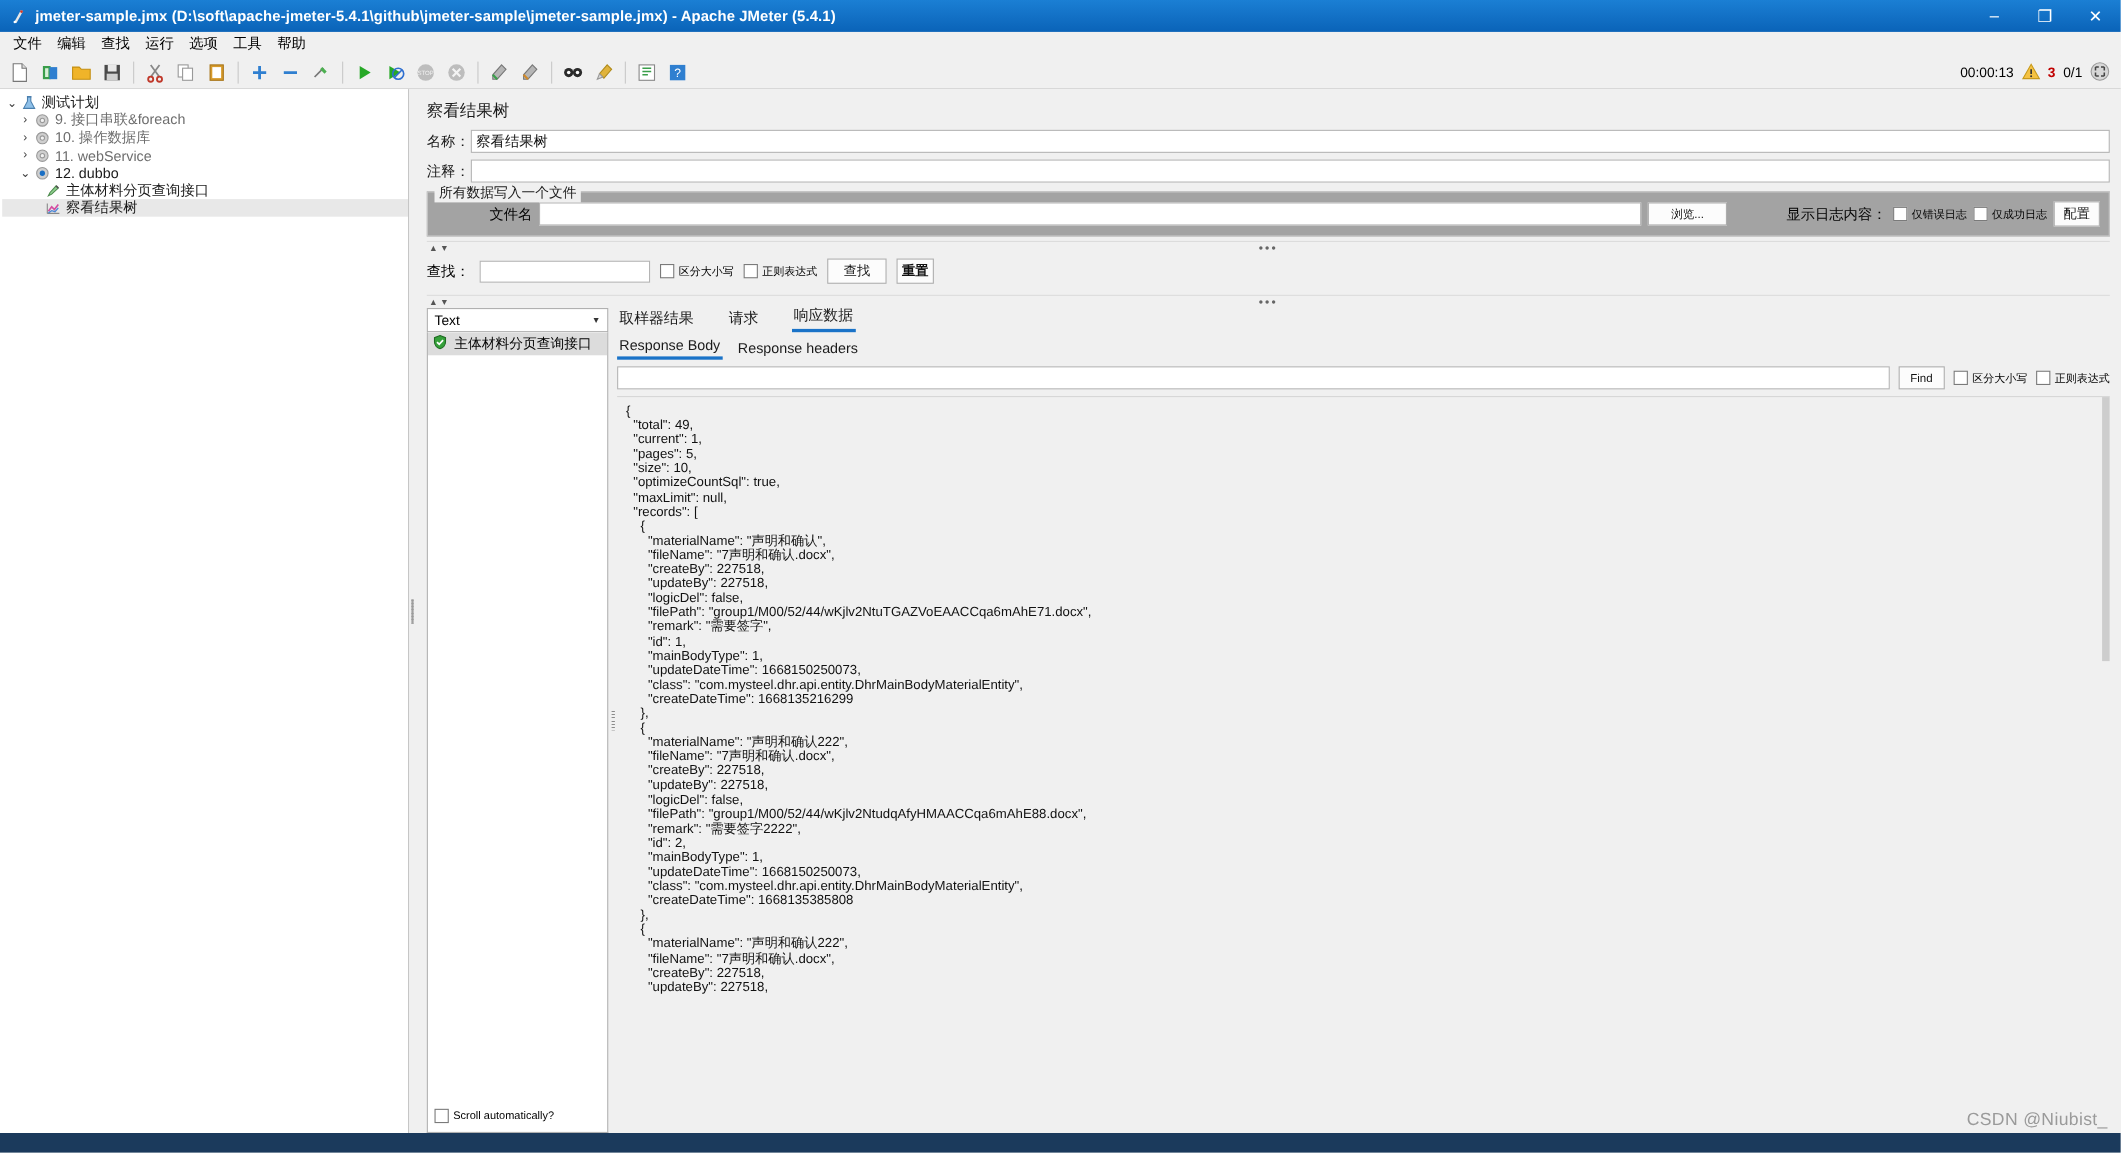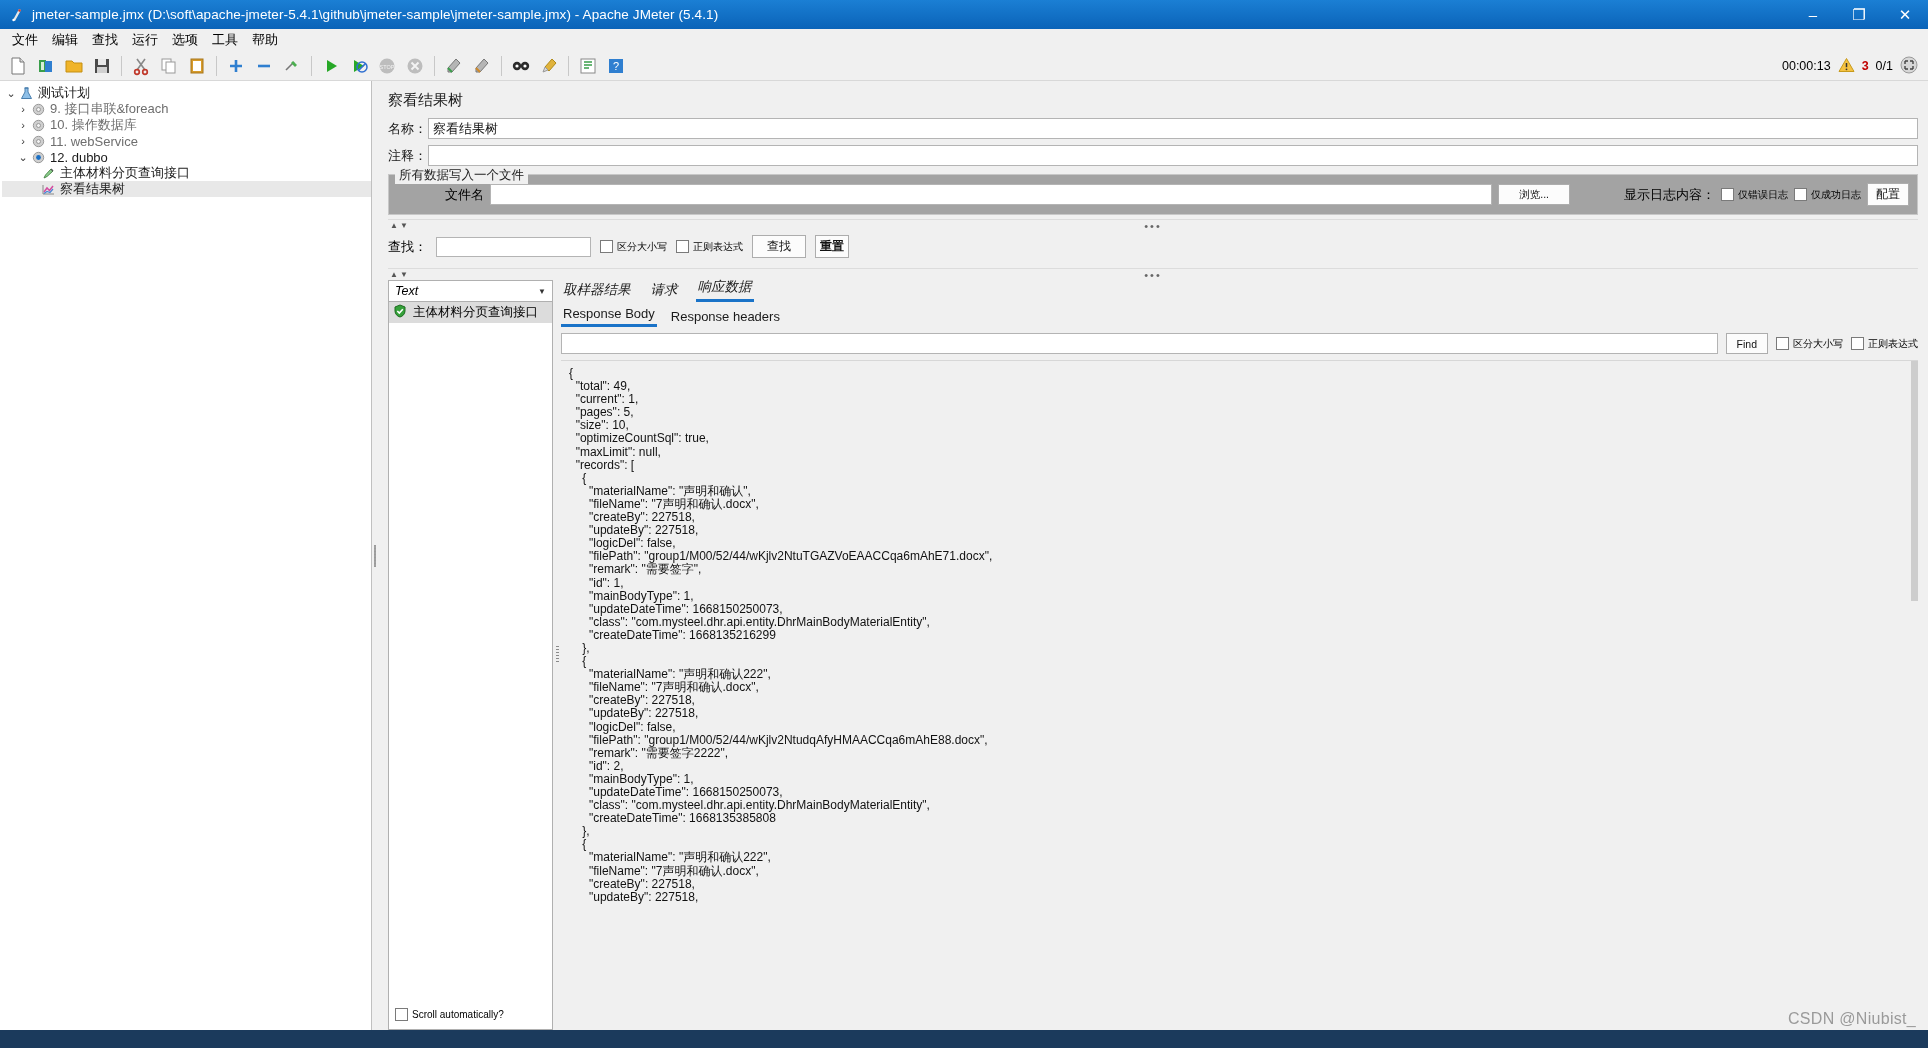--- a/index.html
+++ b/index.html
@@ -22,21 +22,21 @@
     display: flex; align-items: center;
     color: #ffffff;
     font-size: 13.5px;
     padding-left: 8px;
     position: relative;
   }
   .titlebar .app-icon {
     width: 18px; height: 18px; margin-right: 6px;
     display: flex; align-items: center; justify-content: center;
   }
-  .titlebar .title-text { white-space: nowrap; letter-spacing: .1px; }
+  .titlebar .title-text { white-space: nowrap; letter-spacing: .1px; font-weight: bold; }
   .win-btns { position: absolute; right: 0; top: 0; height: 29px; display: flex; }
   .win-btn {
     width: 46px; height: 29px; display: flex; align-items: center; justify-content: center;
     color: #fff; font-size: 15px;
   }
 
   
   .menubar {
     height: 22px; background: #f0f0f0; display: flex; align-items: center;
     padding-left: 5px; font-size: 13px; border-bottom: 1px solid #f0f0f0;
@@ -132,39 +132,39 @@
 
   .search-row { display: flex; align-items: center; gap: 9px; padding: 4px 10px 6px 10px; }
   .search-row .lbl { font-size: 13px; }
   .search-input { width: 155px; height: 20px; border: 1px solid #b4b4b4; background: #fff; padding: 0 3px; font-size: 12px; outline:none;}
 
   
   .results { flex: 1; display: flex; min-height: 0; padding: 0 10px 0 10px; }
   .res-left { width: 165px; display: flex; flex-direction: column; min-height: 0; }
   .combo {
     height: 22px; border: 1px solid #b0b0b0; background: #fff; display: flex; align-items: center;
-    padding: 0 2px 0 6px; font-size: 12.5px; justify-content: space-between; font-style: italic;
+    padding: 0 2px 0 6px; font-size: 12.5px; justify-content: space-between;
   }
   .combo .arrow { width: 16px; text-align: center; font-size: 8px; color: #333; }
   .res-list {
     flex: 1; border: 1px solid #b0b0b0; border-top: none; background: #fff; min-height: 0;
     overflow: hidden; position: relative;
   }
   .res-item { display: flex; align-items: center; gap: 6px; padding: 2px 4px; font-size: 12.5px; }
   .res-item.selected { background: #dcdcdc; }
   .res-scroll-bottom { padding: 6px 4px 4px 6px; }
 
   .res-splitter { width: 8px; display: flex; align-items: center; justify-content: center; }
   .res-splitter .grip3 {
     width: 3px; height: 18px;
     background-image: repeating-linear-gradient(to bottom,#8a8a8a 0 1px,transparent 1px 3px);
   }
 
   .res-right { flex: 1; display: flex; flex-direction: column; min-width: 0; min-height: 0; }
-  .tabbar { display: flex; align-items: flex-end; gap: 16px; height: 22px; font-style: italic; }
+  .tabbar { display: flex; align-items: flex-end; gap: 28px; height: 22px; }
   .tab { font-size: 13.5px; padding: 0 2px 3px 2px; color: #1a1a1a; cursor: default; }
   .tab.active { border-bottom: 3px solid #1a73c8; font-weight: normal; }
   .subtabbar { display: flex; align-items: flex-end; gap: 12px; height: 22px; margin-top: 3px; }
   .subtab { font-size: 13px; padding: 0 2px 3px 2px; color: #1a1a1a; }
   .subtab.active { border-bottom: 3px solid #1a73c8; }
 
   .find-row { display: flex; align-items: center; gap: 8px; margin-top: 6px; }
   .find-input { flex: 1; height: 21px; border: 1px solid #b4b4b4; background: #fff; padding: 0 4px; font-size: 12.5px; outline:none; }
 
   .body-view {

